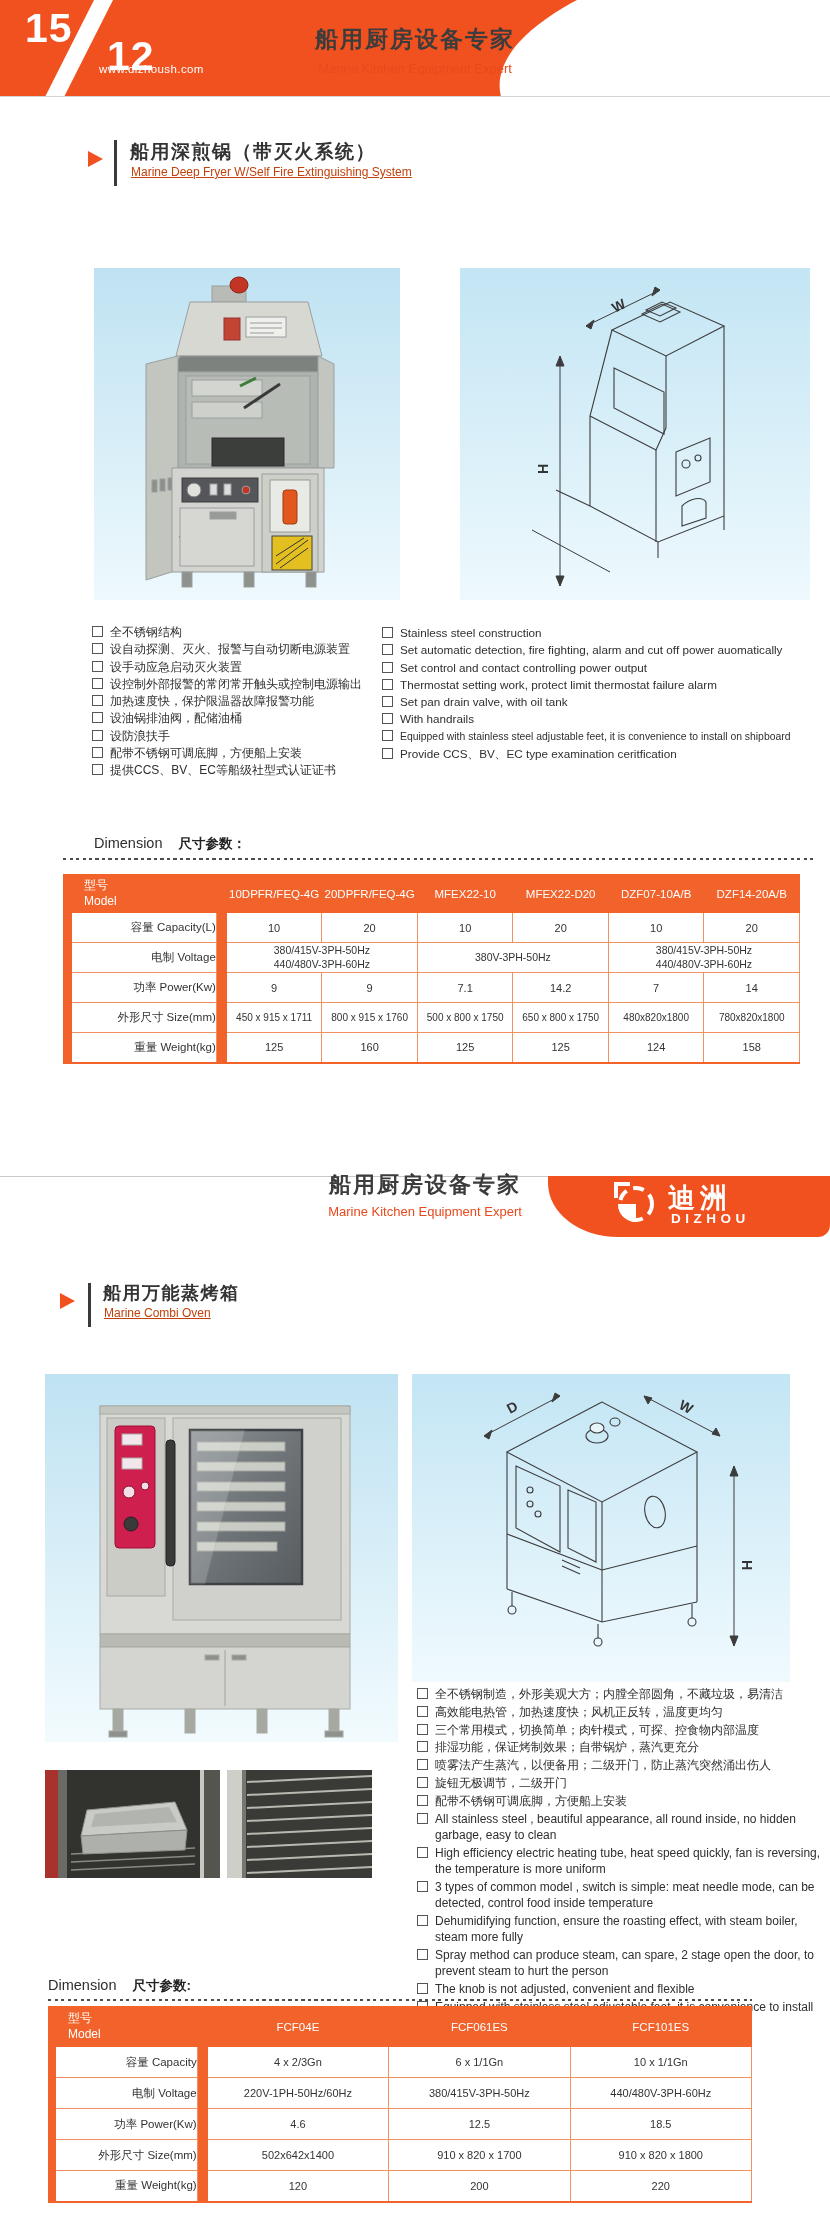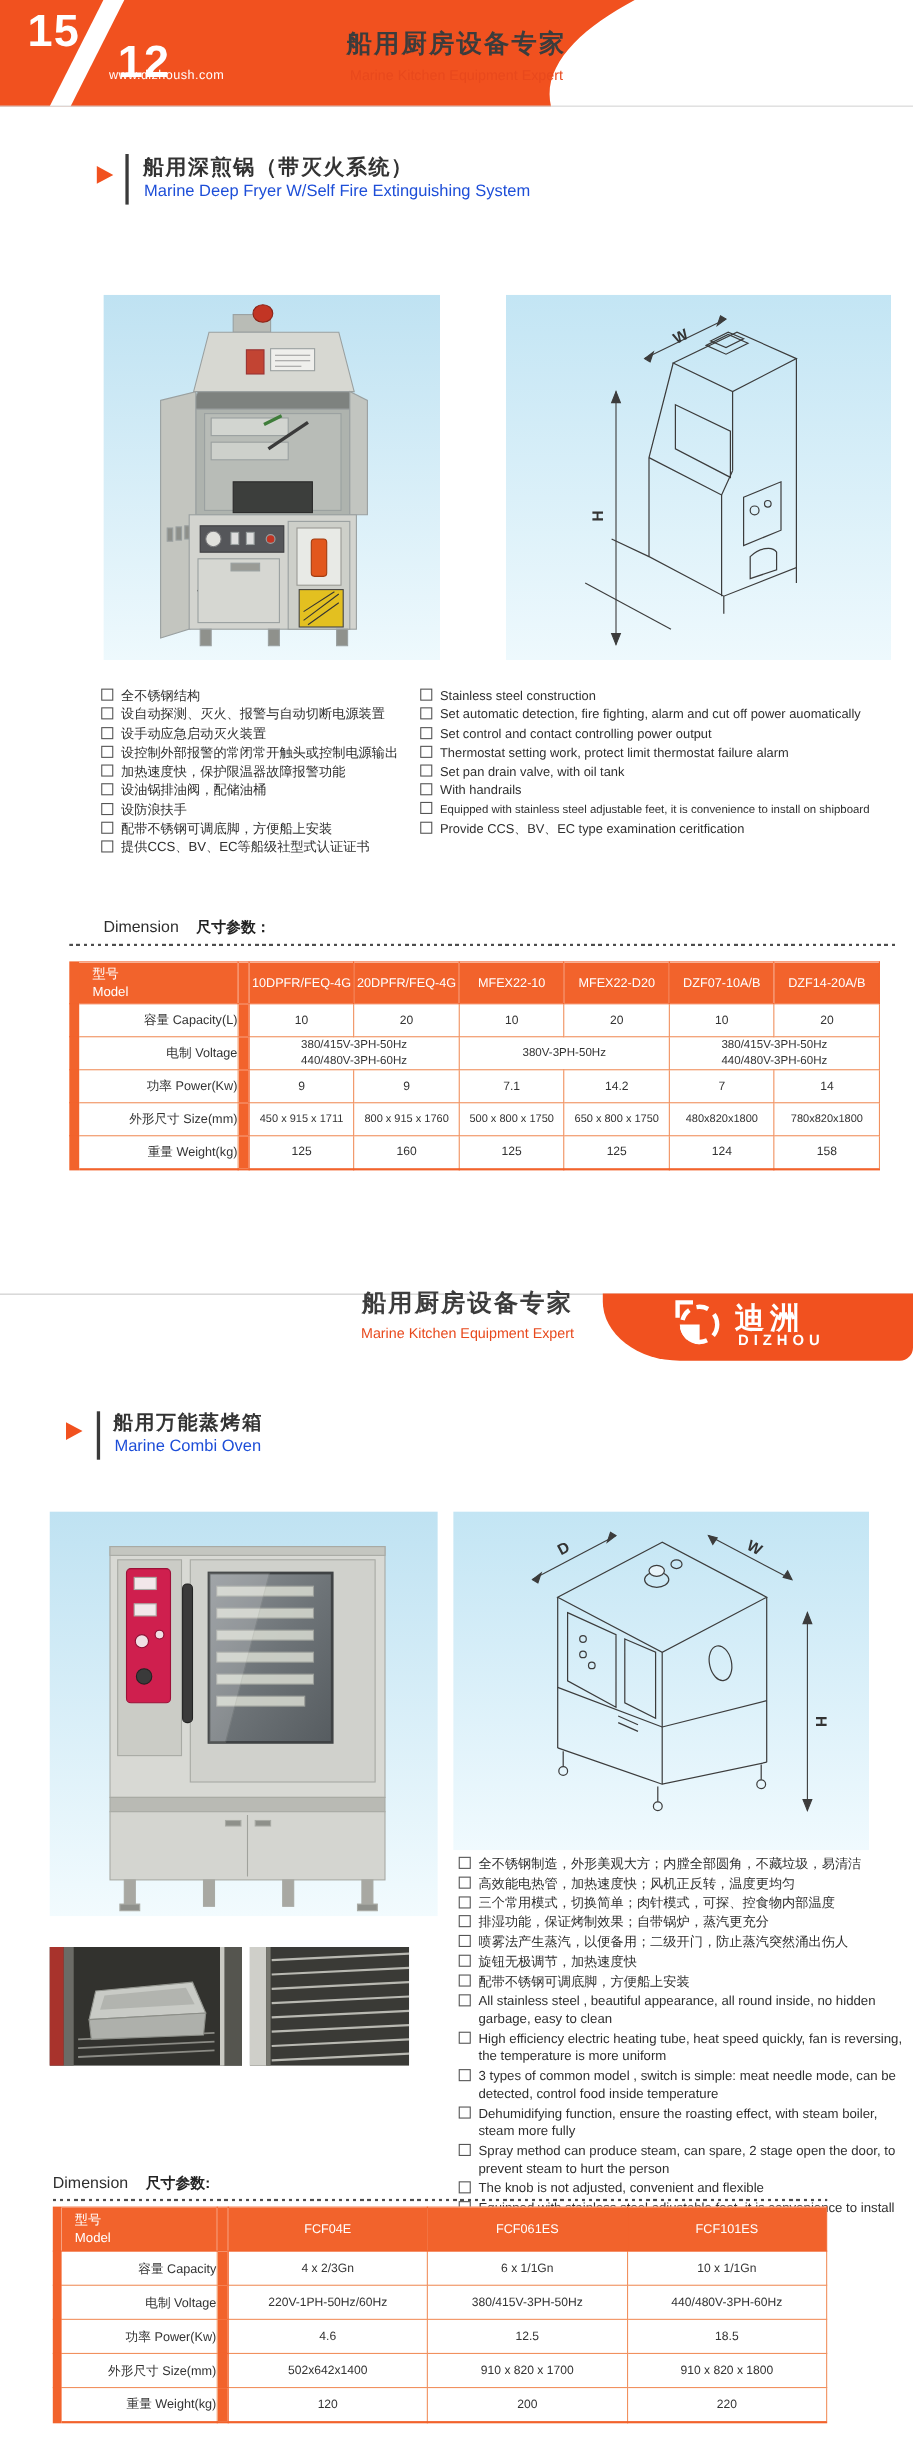--- a/index.html
+++ b/index.html
@@ -14,21 +14,21 @@
   .site{position:absolute;left:99px;top:63px;color:#fff;font-size:11.5px;letter-spacing:.4px;}
   .h1block{position:absolute;left:250px;top:0;width:330px;text-align:center;}
   .h1cn{margin-top:24px;font-size:23px;font-weight:bold;color:#3c3c3c;letter-spacing:2px;}
   .h1en{margin-top:6px;font-size:13px;color:#e8491d;}
   .hdr-line{position:absolute;left:0;top:96px;width:830px;height:1px;background:#d4d4d4;}
 
   
   .ptitle .tri{position:absolute;width:0;height:0;border-top:8px solid transparent;border-bottom:8px solid transparent;border-left:15px solid #f1511f;}
   .ptitle .bar{position:absolute;width:3px;background:#3a3a3a;}
   .ptitle .cn{position:absolute;font-size:19px;font-weight:600;color:#333;letter-spacing:1.5px;white-space:nowrap;}
-  .ptitle .en{position:absolute;font-size:15px;color:#1d4ed8;white-space:nowrap;}
+  .ptitle .en{position:absolute;font-size:12px;color:#c2410c;white-space:nowrap;text-decoration:underline;}
 
   
   .imgbox{position:absolute;}
   .imgbox svg{display:block;}
 
   
   ul.feat{position:absolute;list-style:none;margin:0;padding:0;}
   ul.feat li{font-size:12px;line-height:17.3px;color:#2f2f2f;white-space:nowrap;}
   ul.feat li .cb{display:inline-block;width:9px;height:9px;border:1.4px solid #555;margin-right:7px;vertical-align:-1px;background:#fff;}
   ul.feat.en li{font-size:11.7px;}
@@ -413,21 +413,21 @@
       <text x="330" y="186" transform="rotate(90 330 186)" font-size="14" font-weight="bold" fill="#333">H</text>
     </svg>
   </div>
 
   <ul class="feat2" style="left:407px;top:1686px;">
     <li><span class="cb"></span><span>全不锈钢制造，外形美观大方；内膛全部圆角，不藏垃圾，易清洁</span></li>
     <li><span class="cb"></span><span>高效能电热管，加热速度快；风机正反转，温度更均匀</span></li>
     <li><span class="cb"></span><span>三个常用模式，切换简单；肉针模式，可探、控食物内部温度</span></li>
     <li><span class="cb"></span><span>排湿功能，保证烤制效果；自带锅炉，蒸汽更充分</span></li>
     <li><span class="cb"></span><span>喷雾法产生蒸汽，以便备用；二级开门，防止蒸汽突然涌出伤人</span></li>
-    <li><span class="cb"></span><span>旋钮无极调节，加热速度快</span></li>
+    <li><span class="cb"></span><span>旋钮无极调节，二级开门</span></li>
     <li><span class="cb"></span><span>配带不锈钢可调底脚，方便船上安装</span></li>
     <li><span class="cb"></span><span>All stainless steel , beautiful appearance, all round inside, no hidden garbage, easy to clean</span></li>
     <li><span class="cb"></span><span>High efficiency electric heating tube, heat speed quickly, fan is reversing, the temperature is more uniform</span></li>
     <li><span class="cb"></span><span>3 types of common model , switch is simple: meat needle mode, can be detected, control food inside temperature</span></li>
     <li><span class="cb"></span><span>Dehumidifying function, ensure the roasting effect, with steam boiler, steam more fully</span></li>
     <li><span class="cb"></span><span>Spray method can produce steam, can spare, 2 stage open the door, to prevent steam to hurt the person</span></li>
     <li><span class="cb"></span><span>The knob is not adjusted, convenient and flexible</span></li>
     <li><span class="cb"></span><span>Equipped with stainless steel adjustable feet, it is convenience to install on shipboard</span></li>
   </ul>
 

